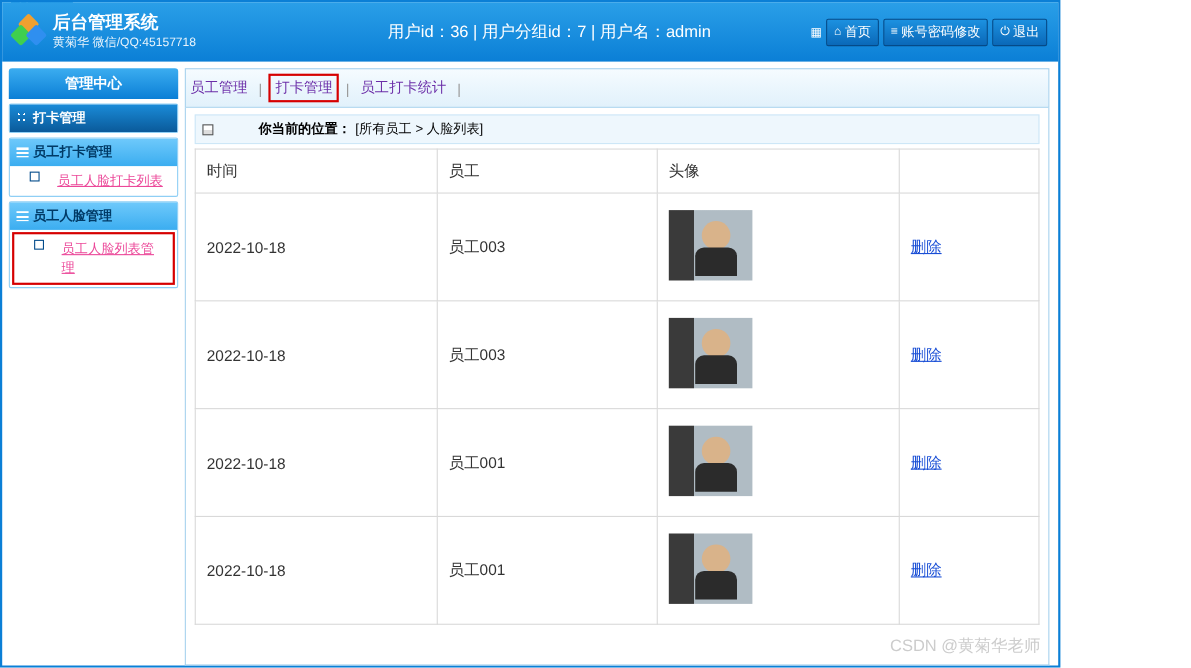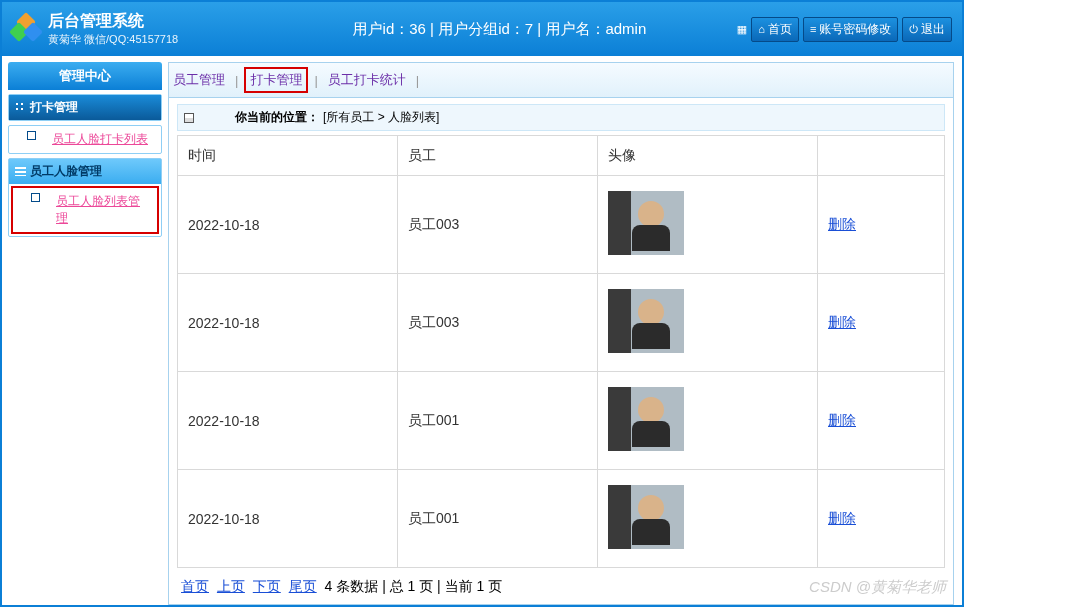--- a/index.html
+++ b/index.html
@@ -42,21 +42,21 @@
 table.data { width: 100%; border-collapse: collapse; margin-top: 4px; }
 table.data th, table.data td { border: 1px solid #d9d9d9; padding: 8px 10px; text-align: left; font-size: 14px; font-weight: normal; vertical-align: middle; }
 table.data th { background: #fff; color: #333; height: 40px; }
 table.data td { height: 98px; color: #333; }
 .avatar { width: 76px; height: 64px; background: linear-gradient(90deg, #3a3a3a 0 30%, #b0bcc4 30% 100%); position: relative; display: inline-block; }
 .avatar::before { content: ''; position: absolute; width: 26px; height: 26px; background: #d9b38a; border-radius: 50%; top: 10px; left: 30px; }
 .avatar::after { content: ''; position: absolute; width: 38px; height: 26px; background: #2b2b2b; border-radius: 8px 8px 0 0; top: 34px; left: 24px; }
 .del-link { color: #1a4fd6; text-decoration: underline; cursor: pointer; }
 .pager { padding: 10px 4px; font-size: 14px; }
 .pager a { color: #1a4fd6; text-decoration: underline; margin-right: 4px; cursor: pointer; }
-.watermark { position: absolute; bottom: 8px; right: 16px; color: #ccc; font-size: 15px; font-style: italic; }
+.watermark { position: absolute; bottom: 8px; right: 16px; color: #ccc; font-size: 15px; }
 </style>
 </head>
 <body>
 
 <div class="window">
   <span class="company-tag">COMPANY</span>
 
   <div class="titlebar">
     <div class="logo-block">
       <div class="logo-icon">
@@ -92,20 +92,24 @@
       <div class="sb-header">管理中心</div>
 
       <div class="sb-section">
         <div class="sb-sec-head dark">
           <span class="sb-dots"></span>
           <span>打卡管理</span>
         </div>
       </div>
 
       <div class="sb-section">
+        <div class="sb-sec-head">
+          <span class="sb-bars"></span>
+          <span>员工打卡管理</span>
+        </div>
         <div class="sb-item">
           <span class="sb-item-icon"></span>
           <span>员工人脸打卡列表</span>
         </div>
       </div>
 
       <div class="sb-section">
         <div class="sb-sec-head">
           <span class="sb-bars"></span>
           <span>员工人脸管理</span>
@@ -164,25 +168,18 @@
               </tr>
               <tr>
                 <td>2022-10-18</td>
                 <td>员工001</td>
                 <td><span class="avatar"></span></td>
                 <td><a class="del-link">删除</a></td>
               </tr>
             </tbody>
         </table>
 
-        <div class="pager">
-          <a>首页</a>
-          <a>上页</a>
-          <a>下页</a>
-          <a>尾页</a>
-          <span> 4 条数据 | 总 1 页 | 当前 1 页</span>
-        </div>
       </div>
     </div>
   </div>
 
   <div class="watermark">CSDN @黄菊华老师</div>
 </div>
 
 </body></html>

